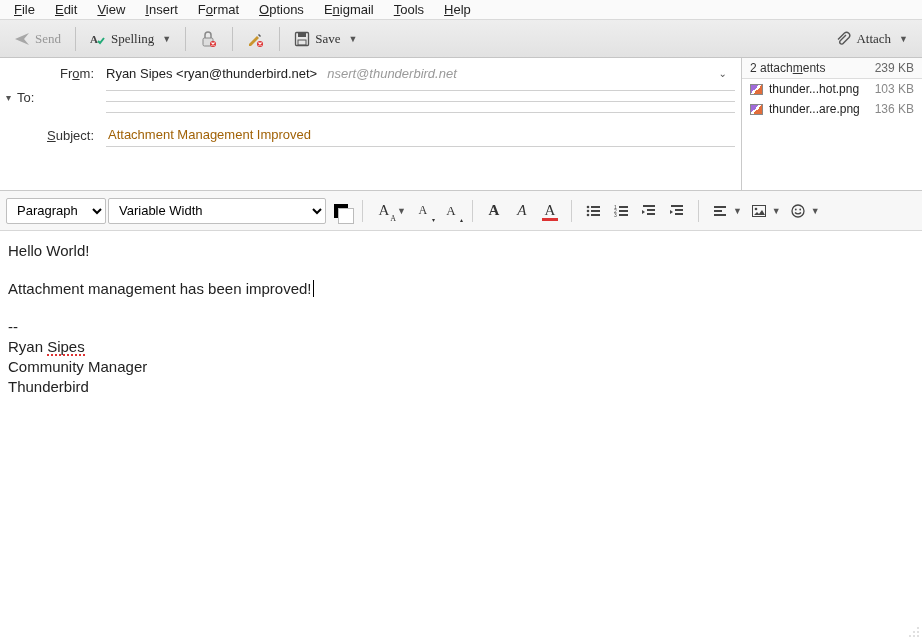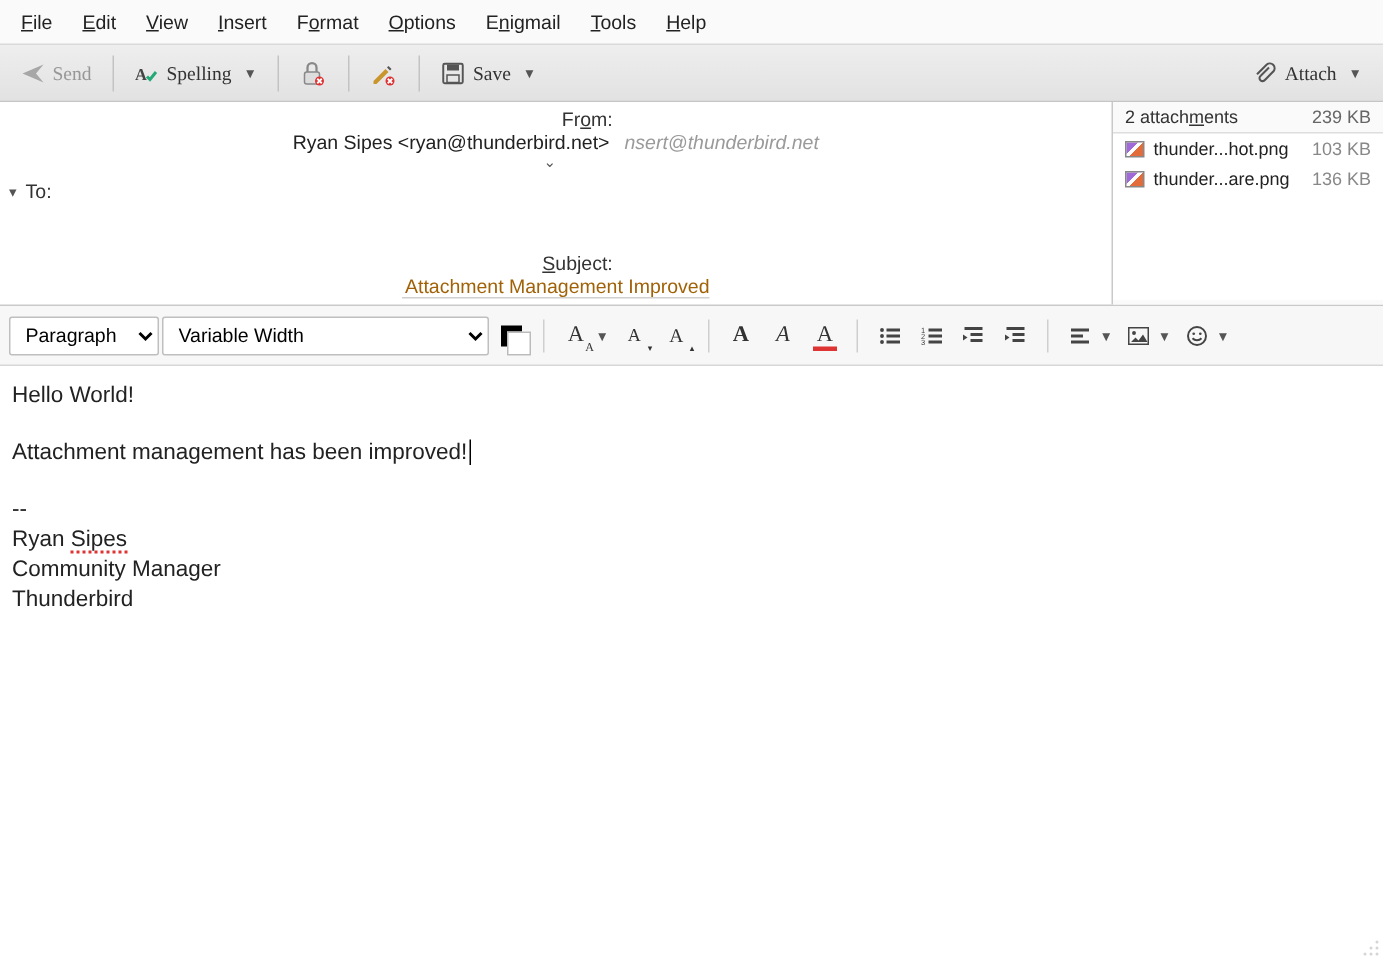--- a/index.html
+++ b/index.html
@@ -1,36 +1,36 @@
 <!DOCTYPE html>
 <html><head>
 <meta charset="utf-8">
 <style>
   * { box-sizing: border-box; }
   html, body { margin: 0; padding: 0; font-family: "Segoe UI", "Liberation Sans", Arial, sans-serif; font-size: 13px; color: #222; }
   body { width: 922px; height: 640px; overflow: hidden; background: #fff; display: flex; flex-direction: column; }
 
   
-  .menubar { display: flex; align-items: center; height: 30px; background: #fafafa; padding: 0 4px; border-bottom: 1px solid #d9d9d9; }
+  .menubar { display: flex; align-items: center; height: 20px; background: #fafafa; padding: 0 4px; border-bottom: 1px solid #d9d9d9; }
   .menubar .item { padding: 4px 10px; cursor: default; }
   .menubar .item .ul { text-decoration: underline; }
 
   
   .toolbar { display: flex; align-items: center; height: 38px; background: linear-gradient(#eeeeee,#e2e2e2); border-bottom: 1px solid #c5c5c5; padding: 0 6px; }
   .toolbar .btn { display: flex; align-items: center; gap: 5px; padding: 4px 8px; border-radius: 3px; cursor: default; color: #333; font-family: Liberation Serif, serif; }
   .toolbar .btn.disabled { color: #979797; }
   .toolbar .sep { width: 1px; height: 24px; background: #c3c3c3; margin: 0 6px; }
   .toolbar .flex { flex: 1; }
   .toolbar .chev { margin-left: 3px; color: #555; font-size: 9px; }
   .toolbar svg { display: block; }
 
   
   .header-split { display: flex; border-bottom: 1px solid #c9c9c9; background: #fff; }
   .header-left { flex: 1; border-right: 1px solid #c9c9c9; padding: 2px 0; }
-  .row { display: flex; align-items: center; min-height: 26px; padding: 2px 6px; flex-direction: column; }
+  .row { display: flex; align-items: center; min-height: 26px; padding: 2px 6px; }
   .row .label { width: 100px; text-align: right; padding-right: 12px; color: #333; }
   .row .label .ul { text-decoration: underline; }
   .row .fieldwrap { flex: 1; display: flex; align-items: center; gap: 10px; }
   .from-ident { color: #222; }
   .from-email { color: #9a9a9a; font-style: italic; }
   .row .dd { color: #555; font-size: 10px; padding-right: 8px; cursor: default; }
   .addr-line, .subject-line { border-bottom: 1px solid #d0d0d0; height: 24px; flex: 1; }
   .subject-line { display:flex; align-items:center; color:#a16207; padding-left:2px; }
   .to-row { align-items: flex-start; padding-top: 4px; }
   .to-row .selwrap { display:flex; align-items:center; gap:6px; }

